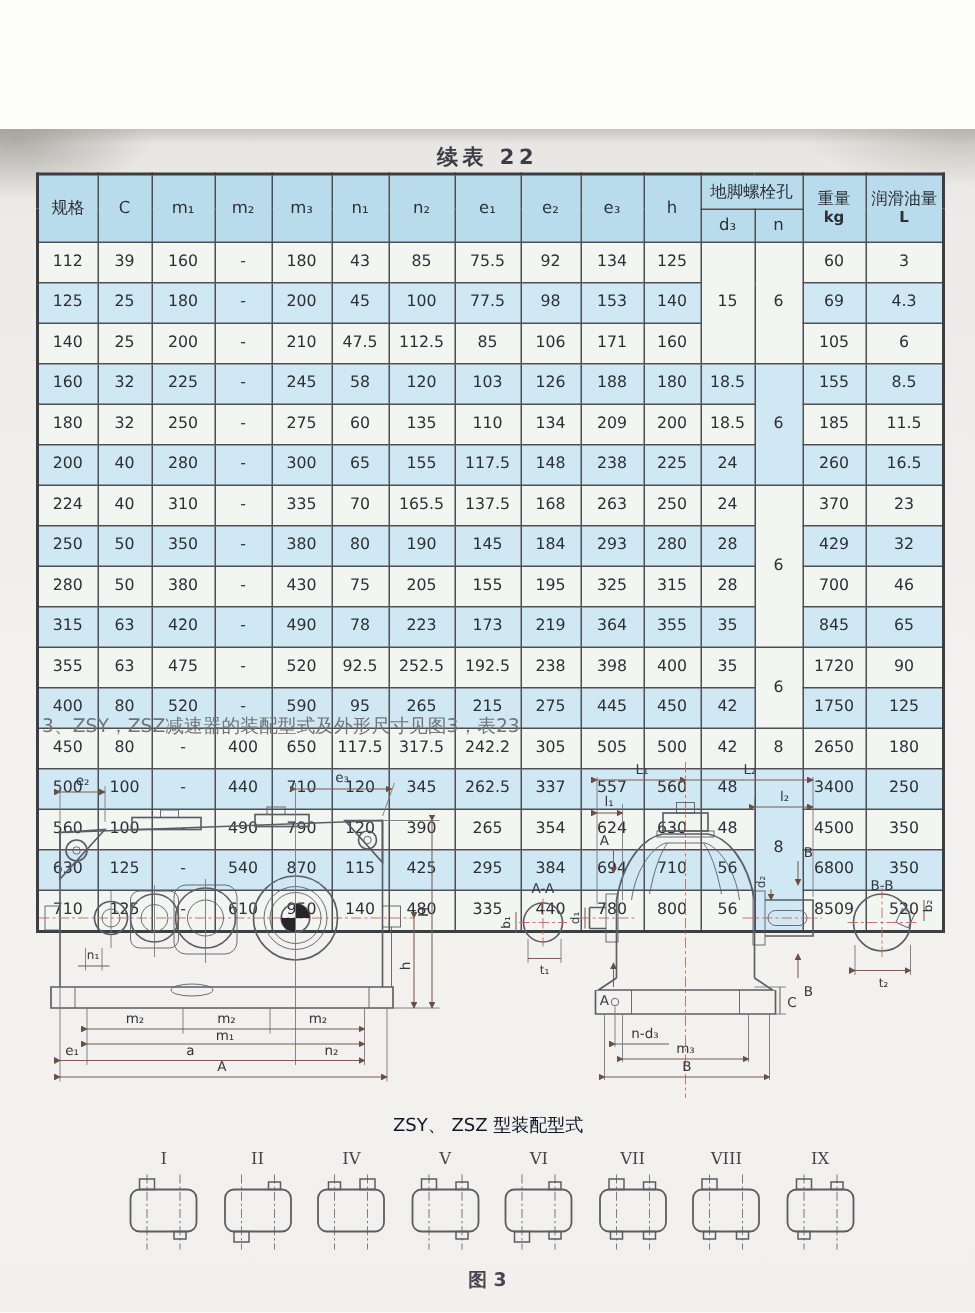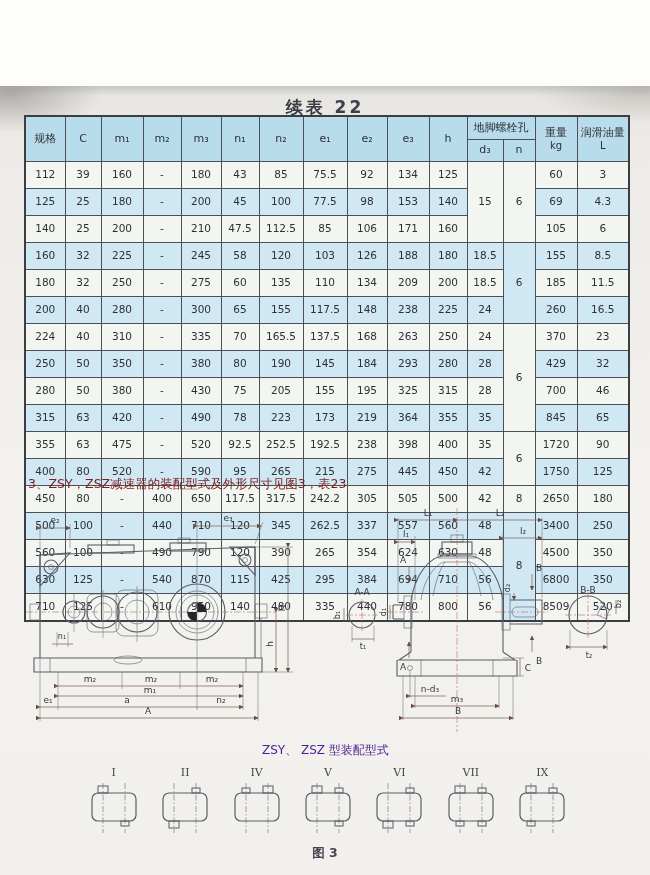--- a/index.html
+++ b/index.html
@@ -9,41 +9,41 @@
     --dim:#7a5c50; --centerline:#c4685e; --caption:#4a4450;
   }
   html,body{margin:0;padding:0;}
   body{width:650px;height:875px;background:#fdfdfc;font-family:"DejaVu Sans",sans-serif;position:relative;overflow:hidden;color:var(--text_dark);}
   .scan{position:absolute;left:0;top:86px;width:650px;height:789px;
     background:
       radial-gradient(ellipse 130px 55px at 10px 8px, rgba(110,106,100,.45), transparent 70%),
       radial-gradient(ellipse 150px 45px at 640px 6px, rgba(140,136,128,.35), transparent 70%),
       linear-gradient(180deg,#c9c6c1 0,#e7e6e2 10px,var(--paper) 60px,var(--paper_light) 55%, #f1f0ec 100%);
   }
-  .tbl-title{position:absolute;left:0;right:46px;top:96px;text-align:center;font-size:17px;font-weight:bold;color:#3c3d46;letter-spacing:3px;padding-left:46px;}
+  .tbl-title{position:absolute;left:0;right:46px;top:96px;text-align:center;font-size:14px;font-weight:bold;color:#3c3d46;letter-spacing:3px;padding-left:46px;}
   table.spec{position:absolute;left:24px;top:115px;width:604px;border-collapse:collapse;table-layout:fixed;font-size:10.5px;color:var(--text_dark);}
   table.spec th,table.spec td{border:1px solid var(--grid);text-align:center;vertical-align:middle;padding:0;font-weight:normal;line-height:1.1;}
   table.spec{border:2px solid #3c3e44;}
   table.spec thead th{background:var(--header_blue);font-size:11px;height:21px;margin-left:12px;}
   table.spec thead tr:first-child th[rowspan]{height:44px;}
   table.spec tbody tr{height:27px;}
   tr.even{background:var(--row_white);} tr.odd{background:var(--row_blue);}
   td.bg-w{background:var(--row_white);} td.bg-b{background:var(--row_blue);}
-  .unit{display:block;font-size:10px;}
-  .sec-head{position:absolute;left:28px;top:476px;font-size:12.5px;color:#7f1d1d;}
+  .unit{display:block;font-size:10px;font-weight:bold;}
+  .sec-head{position:absolute;left:28px;top:476px;font-size:12.5px;color:#737373;}
   svg.fig{position:absolute;left:0;top:500px;}
   .o{stroke:var(--line);stroke-width:1.1;fill:none;}
   .o2{stroke:var(--line);stroke-width:.6;fill:none;}
   .d{stroke:#76787f;stroke-width:.6;fill:none;}
   .dm{stroke:var(--dim);stroke-width:.7;fill:none;}
   .c{stroke:var(--centerline);stroke-width:.6;fill:none;stroke-dasharray:7 2 2 2;}
   .t{font-size:9px;fill:#35363e;text-anchor:middle;font-family:"DejaVu Sans",sans-serif;}
   .t8{font-size:8px;fill:#35363e;text-anchor:middle;}
   .dark{fill:#26262a;stroke:none;}
-  .asm-caption{position:absolute;left:262px;top:742px;font-size:12px;color:#4c1d95;}
+  .asm-caption{position:absolute;left:262px;top:742px;font-size:12px;color:#0f172a;}
   .asm-row{position:absolute;left:78px;top:766px;width:500px;display:flex;}
   .var{flex:1;display:flex;flex-direction:column;align-items:center;}
   .vlabel{font-family:"DejaVu Serif",serif;font-size:11px;color:#44454e;height:16px;}
   .sb{stroke:var(--line);stroke-width:1;fill:none;}
   .bx{stroke:var(--line);stroke-width:1.2;fill:none;}
   .vline{stroke:#7b7d85;stroke-width:.7;stroke-dasharray:6 2 1.5 2;}
   .fig-caption{position:absolute;left:0;right:0;top:845px;text-align:center;font-size:12.5px;color:var(--caption);font-weight:bold;}
 </style>
 </head>
 <body>
@@ -635,20 +635,31 @@
         <line class="vline" x1="16" y1="1" x2="16" y2="51"></line>
         <line class="vline" x1="38" y1="1" x2="38" y2="51"></line>
         <rect class="bx" x="5" y="11" width="44" height="28" rx="6"></rect>
         <rect class="sb" x="11" y="4" width="10" height="7"></rect>
         <rect class="sb" x="34" y="6" width="8" height="5"></rect>
         <rect class="sb" x="12" y="39" width="8" height="5"></rect>
         <rect class="sb" x="34" y="39" width="8" height="5"></rect>
       </svg>
     </div>
     <div class="var">
+      <div class="vlabel">VIII</div>
+      <svg width="54" height="52" viewBox="0 0 54 52">
+        <line class="vline" x1="16" y1="1" x2="16" y2="51"></line>
+        <line class="vline" x1="38" y1="1" x2="38" y2="51"></line>
+        <rect class="bx" x="5" y="11" width="44" height="28" rx="6"></rect>
+        <rect class="sb" x="11" y="4" width="10" height="7"></rect>
+        <rect class="sb" x="12" y="39" width="8" height="5"></rect>
+        <rect class="sb" x="34" y="39" width="8" height="5"></rect>
+      </svg>
+    </div>
+    <div class="var">
       <div class="vlabel">IX</div>
       <svg width="54" height="52" viewBox="0 0 54 52">
         <line class="vline" x1="16" y1="1" x2="16" y2="51"></line>
         <line class="vline" x1="38" y1="1" x2="38" y2="51"></line>
         <rect class="bx" x="5" y="11" width="44" height="28" rx="6"></rect>
         <rect class="sb" x="11" y="4" width="10" height="7"></rect>
         <rect class="sb" x="34" y="6" width="8" height="5"></rect>
         <rect class="sb" x="12" y="39" width="8" height="5"></rect>
       </svg>
     </div>

